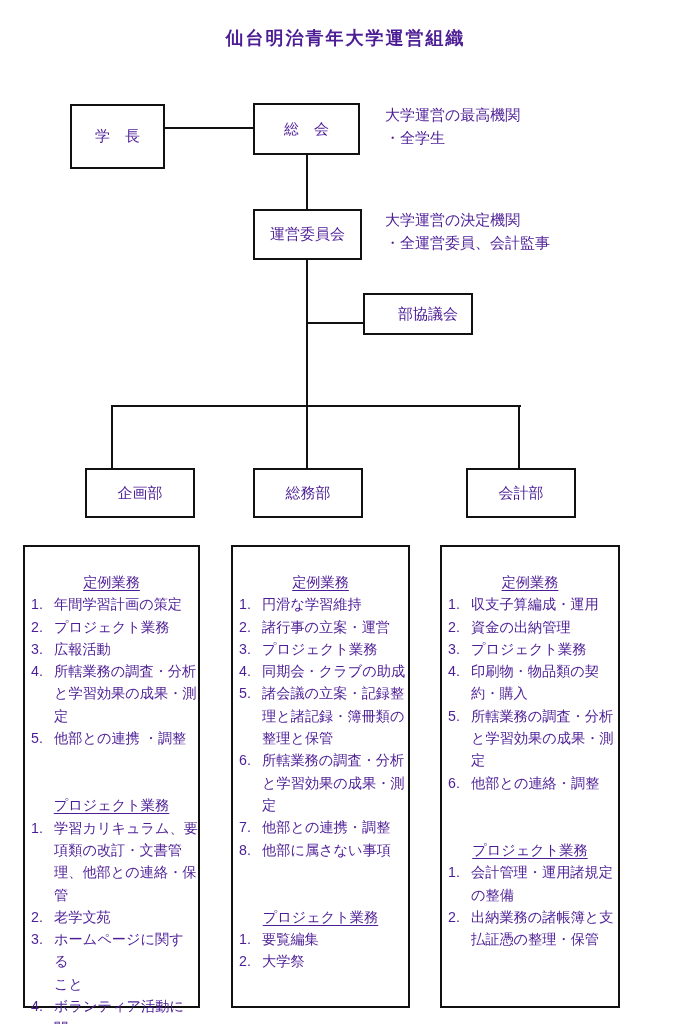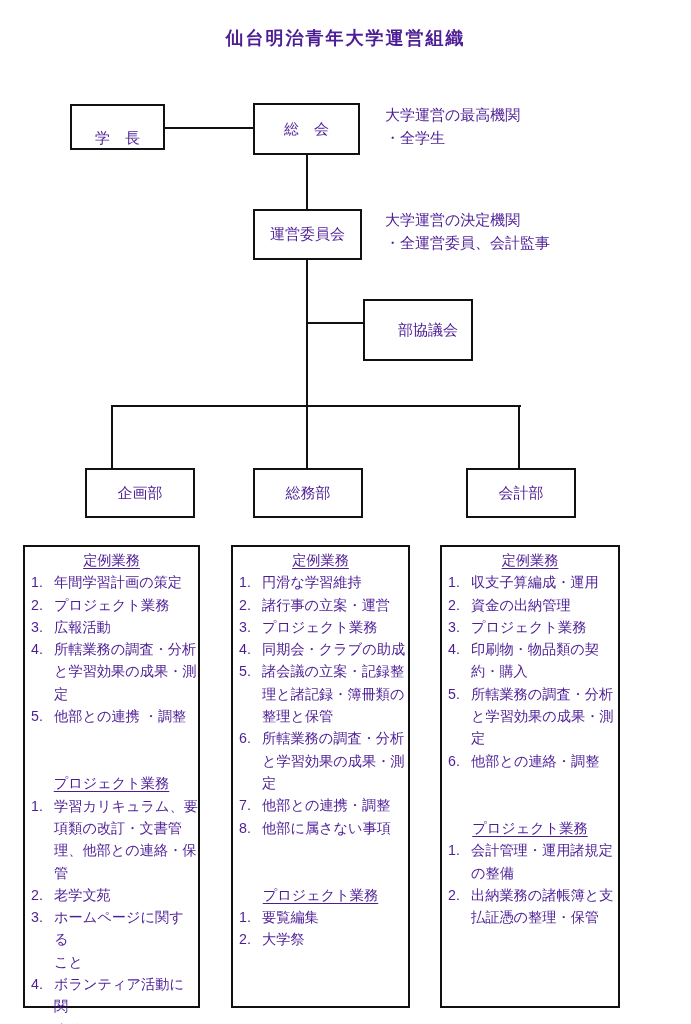--- a/index.html
+++ b/index.html
@@ -42,21 +42,21 @@
     font-weight: 500;
     white-space: pre-line;
   }
   .detail-box {
     position: absolute;
     box-sizing: border-box;
     top: 545px;
     height: 463px;
     border: 2px solid #111111;
     background: #ffffff;
-    padding-top: 2px;
+    padding-top: 24px;
     font-size: 14.2px;
     line-height: 22.3px;
     font-weight: 500;
   }
   .sec-heading { text-align: center; }
   .sec-heading span { text-decoration: underline; text-underline-offset: 3px; }
   .section + .section { margin-top: 45px; }
   .item { display: flex; padding-left: 6px; }
   .item .num { flex: 0 0 23px; width: 23px; }
   .item .txt { white-space: pre-line; }
@@ -70,36 +70,36 @@
 
   <div class="line" style="left:165px; top:127px; width:88px; height:2px;"></div>
   <div class="line" style="left:306px; top:154px; width:2px; height:55px;"></div>
   <div class="line" style="left:306px; top:259px; width:2px; height:148px;"></div>
   <div class="line" style="left:307px; top:322px; width:56px; height:2px;"></div>
   <div class="line" style="left:111px; top:405px; width:410px; height:2px;"></div>
   <div class="line" style="left:111px; top:405px; width:2px; height:63px;"></div>
   <div class="line" style="left:306px; top:405px; width:2px; height:63px;"></div>
   <div class="line" style="left:518px; top:405px; width:2px; height:63px;"></div>
 
-  <div class="node" style="left:70px; top:104px; width:95px; height:46px;align-items:flex-end;">
+  <div class="node" style="left:70px; top:104px; width:95px; height:65px;">
     <span>学　長</span>
   </div>
   <div class="node" style="left:253px; top:103px; width:107px; height:52px;">
     <span>総　会</span>
   </div>
   <div class="note" style="left:385px; top:103px;">大学運営の最高機関
 ・全学生</div>
 
   <div class="node" style="left:253px; top:209px; width:109px; height:51px;">
     <span>運営委員会</span>
   </div>
   <div class="note" style="left:385px; top:208px;">大学運営の決定機関
 ・全運営委員、会計監事</div>
 
-  <div class="node" style="left:363px; top:299px; width:110px; height:62px;padding-left:20px;">
+  <div class="node" style="left:363px; top:293px; width:110px; height:42px;padding-left:20px;">
     <span>部協議会</span>
   </div>
 
   <div class="node" style="left:57px; top:468px; width:110px; height:50px;margin-left:28px;">
     <span>企画部</span>
   </div>
   <div class="node" style="left:466px; top:468px; width:110px; height:50px;">
     <span>会計部</span>
   </div>
   <div class="node" style="left:253px; top:468px; width:110px; height:50px;">

